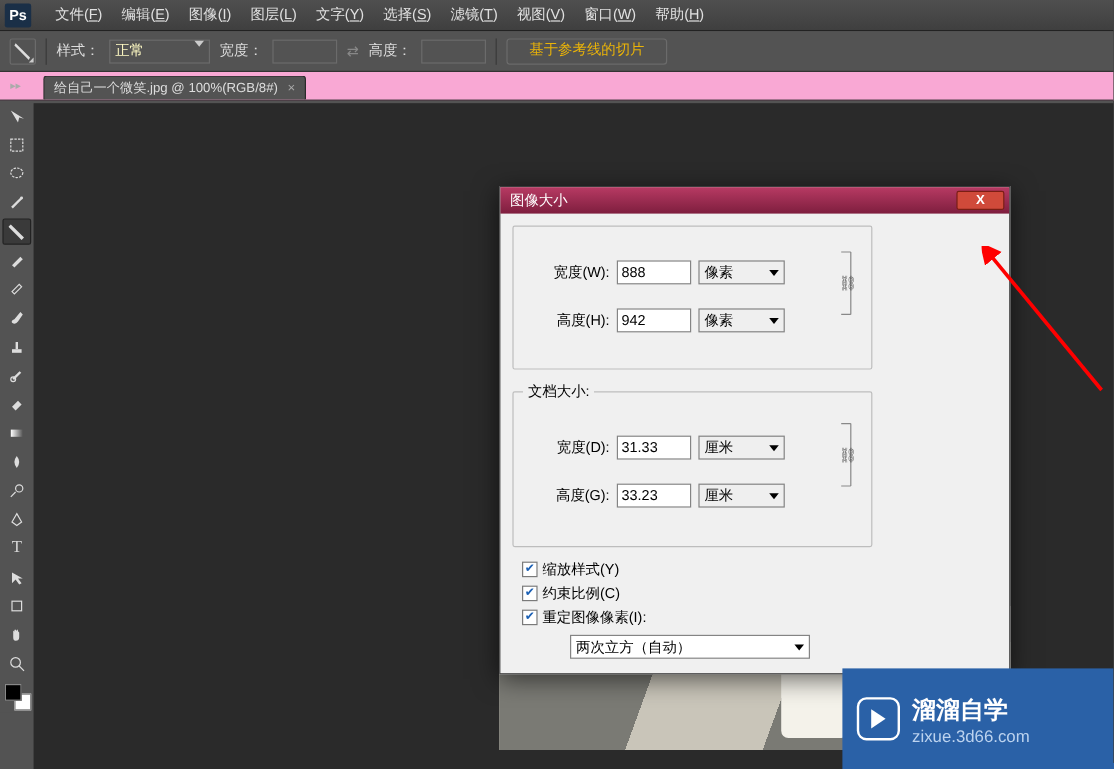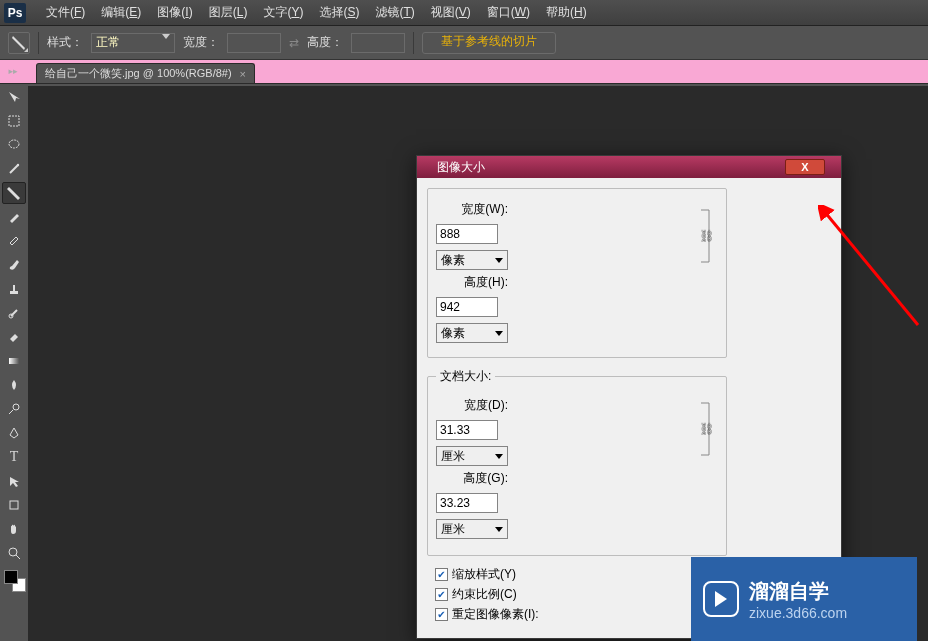--- a/index.html
+++ b/index.html
@@ -37,31 +37,31 @@
 
 .canvas-area{position:absolute; left:28px; top:86px; right:0; bottom:0; background:#2a2a2a;}
 
 
 .imgbg{position:absolute; left:416px; top:505px; width:426px; height:120px; background:#c9c5b9;}
 .imgbg .figure{position:absolute; left:235px; top:0; width:56px; height:110px; background:#f4f2ea; border-radius:6px;}
 .shadow{position:absolute; left:0; top:30px; width:100%; height:90px; background:linear-gradient(110deg,#7a7a74 0 30%, #c9c5b9 30% 55%, #7a7a74 55% 75%, #c9c5b9 75%);}
 
 
 .dialog{position:absolute; left:416px; top:155px; width:426px; background:#f0f0f0; border:1px solid #3a3a3a; box-shadow:0 4px 20px rgba(0,0,0,.6);}
-.dlg-title{ height:22px; background:linear-gradient(#b73a63,#7e1e3e); color:#fff; font-size:12px; display:flex; align-items:center; padding:0 16px;}
+.dlg-title{ height:22px; background:linear-gradient(#b73a63,#7e1e3e); color:#fff; font-size:12px; display:flex; align-items:center; padding:0 4px;}
 .dlg-title .t{padding-left:4px;}
 .dlg-title .close{margin-left:auto; width:40px; height:16px; background:#d04a3a; border:1px solid #7a1e14; border-radius:2px; color:#fff; display:flex; align-items:center; justify-content:center; font-size:11px; font-weight:bold;}
 .dlg-body{ display:flex; padding:10px 10px 12px 10px; font-size:12px; color:#000;}
 
 .left-col{ width:300px; }
 .right-col{ width:96px; display:flex; flex-direction:column; gap:8px; padding-top:3px; }
 
 fieldset.grp{ border:1px solid #bdbdbd; border-radius:2px; margin-bottom:10px; padding:8px 8px 10px 8px; position:relative;}
 fieldset.grp legend{ padding:0 4px; font-size:12px;}
-.row{ display:flex; align-items:flex-start; margin:4px 0; gap:6px;flex-direction:column;}
+.row{ display:flex; align-items:center; margin:20px 0; gap:6px;}
 .rlabel{ width:72px; text-align:right;}
 .ninput{ width:62px; height:20px; border:1px solid #848484; background:#fff; font-size:12px; padding:0 3px;}
 .unit-dd{ width:72px; height:20px; border:1px solid #848484; background:#efefef; display:flex; align-items:center; padding:0 4px; font-size:12px;}
 .unit-dd .car{margin-left:auto; width:0;height:0;border-left:4px solid transparent;border-right:4px solid transparent;border-top:5px solid #000;}
 .unit-dd.wide{width:86px;}
 
 .linker{ position:absolute; right:6px; top:18px; width:22px; height:58px; display:flex; align-items:center; justify-content:center; color:#555;}
 .linker svg{overflow:visible;}
 
 .chk-row{ display:flex; align-items:center; gap:4px; margin:3px 0 3px 8px; font-size:12px;}
@@ -69,21 +69,21 @@
 
 .resample-dd{ width:200px; height:20px; border:1px solid #848484; background:#fff; display:flex; align-items:center; padding:0 4px; margin:6px 0 0 48px;}
 .resample-dd .car{margin-left:auto; width:0;height:0;border-left:4px solid transparent;border-right:4px solid transparent;border-top:5px solid #000;}
 
 .btn{ height:22px; border:1px solid #8a8a8a; border-radius:3px; background:linear-gradient(#fdfdfd,#e3e3e3); font-size:12px; display:flex; align-items:center; justify-content:center;}
 .btn.primary{ border-color:#3c7fb1; background:linear-gradient(#eaf4fb,#c9e5f7);}
 
 .arrow{position:absolute; left:818px; top:205px; width:110px; height:130px; pointer-events:none;}
 
 
-.watermark{position:absolute; right:11px; bottom:0; width:226px; height:84px; background:#2a61a7; color:#fff; display:flex; align-items:center; gap:10px; padding:0 12px;}
+.watermark{position:absolute; right:0; bottom:0; width:226px; height:84px; background:#2a61a7; color:#fff; display:flex; align-items:center; gap:10px; padding:0 12px;}
 .watermark .play{ width:36px; height:36px; border:2px solid #fff; border-radius:8px; display:flex; align-items:center; justify-content:center;}
 .watermark .play .tri{width:0;height:0;border-top:8px solid transparent;border-bottom:8px solid transparent;border-left:12px solid #fff;}
 .watermark .big{font-size:20px; font-weight:bold;}
 .watermark .small{font-size:14px; color:#bcd3ef;}
 
 .grabber{position:absolute; left:4px; top:62px; width:18px; height:18px; color:#aaa; font-size:9px; display:flex; align-items:center; justify-content:center;}
 
 
 svg{display:block;}
 </style>
@@ -322,20 +322,24 @@
         <span>缩放样式(Y)</span>
       </div>
       <div class="chk-row">
         <span class="chk">✔</span>
         <span>约束比例(C)</span>
       </div>
       <div class="chk-row">
         <span class="chk">✔</span>
         <span>重定图像像素(I):</span>
       </div>
+      <div class="resample-dd">
+        <span>两次立方（自动）</span>
+          <span class="car"></span>
+      </div>
     </div>
 
   </div>
 </div>
 
 <svg class="arrow">
   <defs>
       <marker id="ah" markerWidth="10" markerHeight="10" refX="2" refY="3" orient="auto">
         <path d="M0 0 L6 3 L0 6 Z" fill="#f00"></path>
       </marker>

